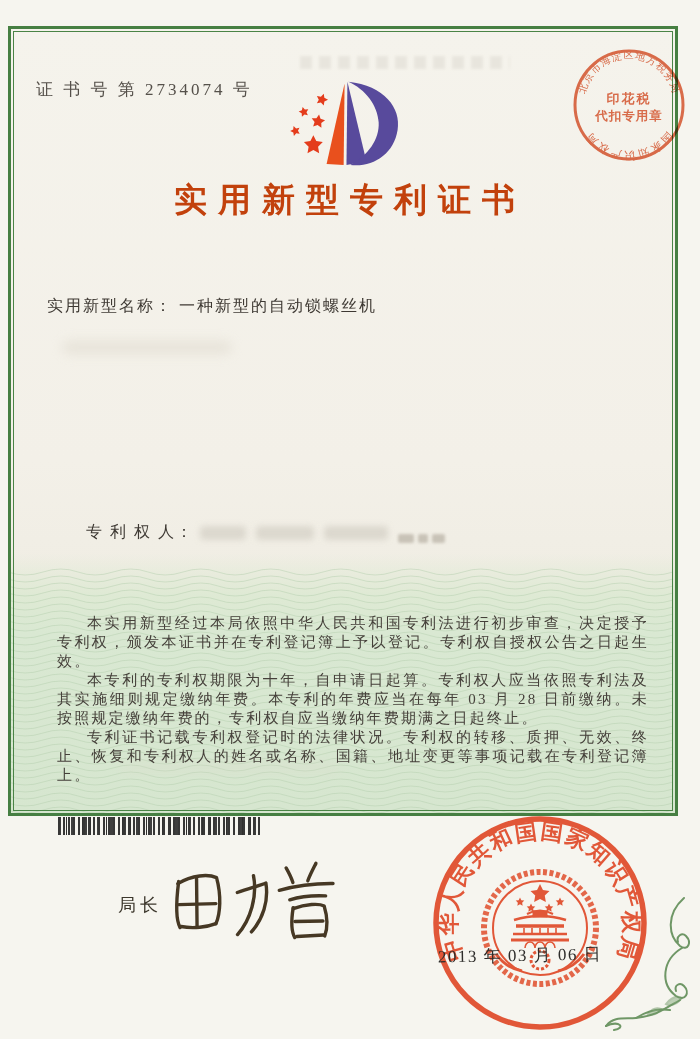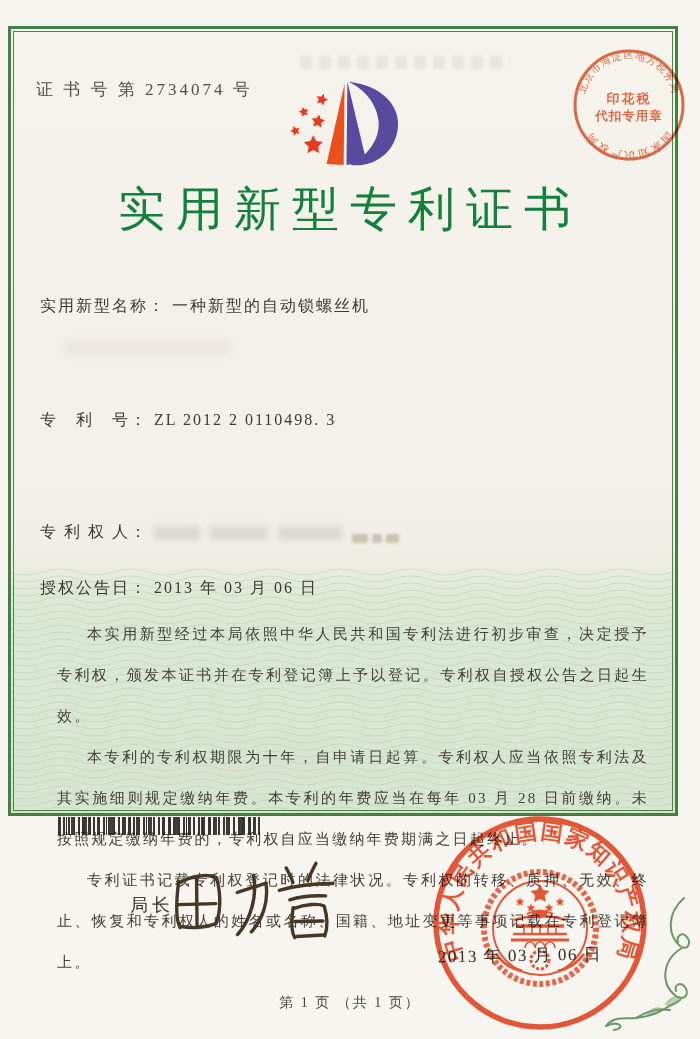--- a/index.html
+++ b/index.html
@@ -8,32 +8,32 @@
   
   .page{position:absolute;left:8px;top:26px;right:22px;bottom:6px;
         background:linear-gradient(180deg,#f5f3ec 0%,#f3f0e8 55%,#efece2 75%);}
   .frame{position:absolute;left:8px;top:26px;right:22px;bottom:6px;border:3px solid #467f42;pointer-events:none;z-index:6;}
   .frame-inner{position:absolute;inset:2px;border:1px solid #4a8446;}
   .green-zone{position:absolute;left:0;right:0;bottom:0;height:262px;
         background:linear-gradient(180deg,rgba(219,233,209,0) 0,rgba(219,233,209,.85) 42px,#d9e8d2 80px,#d6e6cf 100%);}
   .waves{position:absolute;left:0;bottom:0;height:250px;width:100%;opacity:.8;}
   
   .cert-no{position:absolute;left:36px;top:78px;font-size:17px;letter-spacing:3px;color:#55504a;z-index:3;}
-  .title{position:absolute;left:0;right:0;top:178px;text-align:center;font-size:47px;font-weight:normal;
-         letter-spacing:11px;color:#15803d;z-index:3;}
-  .field{position:absolute;left:40px;font-size:16px;letter-spacing:2px;color:#3e3933;z-index:3;white-space:nowrap;}
+  .title{position:absolute;left:0;right:0;top:178px;text-align:center;font-size:33px;font-weight:bold;
+         letter-spacing:11px;color:#c2410c;z-index:3;}
+  .field{position:absolute;left:47px;font-size:16px;letter-spacing:2px;color:#3e3933;z-index:3;white-space:nowrap;}
   .field .val{margin-left:6px;}
   .paras{position:absolute;left:57px;width:592px;top:614px;z-index:3;}
-  .paras p{margin:0;text-indent:2em;font-size:15px;line-height:41px;letter-spacing:2.2px;color:#45403a;text-align:justify;}
+  .paras p{margin:0;text-indent:2em;font-size:15px;line-height:19px;letter-spacing:2.2px;color:#45403a;text-align:justify;}
   .barcode{position:absolute;left:58px;top:817px;width:204px;height:18px;z-index:3;opacity:.88;
       background:
         repeating-linear-gradient(90deg,#1d1d1d 0 2px,transparent 2px 5px),
         repeating-linear-gradient(90deg,#151515 0 1px,transparent 1px 8px),
         repeating-linear-gradient(90deg,#262626 0 3px,transparent 3px 13px);}
-  .director{position:absolute;left:118px;top:893px;font-size:18px;letter-spacing:4px;color:#3c372c;z-index:4;margin-left:12px;}
+  .director{position:absolute;left:118px;top:893px;font-size:18px;letter-spacing:4px;color:#3c372c;z-index:4;}
   .sig{position:absolute;left:150px;top:850px;z-index:4;transform:rotate(-3deg);}
   .seal{position:absolute;left:427px;top:810px;z-index:4;mix-blend-mode:multiply;opacity:.92;}
   .seal-date{position:absolute;left:438px;top:944px;font-size:17px;letter-spacing:1.5px;color:#2e2d2b;z-index:5;transform:rotate(-1deg);}
   .tax-stamp{position:absolute;left:570px;top:46px;z-index:7;mix-blend-mode:multiply;opacity:.88;}
   .flourish{position:absolute;left:596px;top:888px;z-index:5;}
   .footer{position:absolute;left:0;right:0;top:994px;text-align:center;font-size:14px;letter-spacing:2px;color:#4a453c;z-index:5;}
   
   .blob{display:inline-block;height:14px;background:#d8d4ca;border-radius:4px;filter:blur(3px);opacity:.85;vertical-align:middle;margin-right:10px;}
   .speck{display:inline-block;height:9px;background:#b8b1a4;border-radius:2px;filter:blur(1.5px);opacity:.7;vertical-align:bottom;margin-right:4px;}
   .ghost-row{position:absolute;left:300px;top:56px;width:210px;height:13px;opacity:.4;filter:blur(1.5px);z-index:2;
@@ -117,28 +117,22 @@
     <path d="M64,7 L45,92 L63,93 Z" fill="#e9501d"></path>
     <path d="M67,5 L66,93 L87,89 Z" fill="#584a9c"></path>
     <path d="M68,5 C106,9 124,33 120,56 C116,82 93,96 70,93 C89,83 101,66 100,48 C99,30 86,13 68,5 Z" fill="#584a9c"></path>
   </svg>
 
   <div class="title">实用新型专利证书</div>
 
   <div class="field" style="top:296px;">
     <span>实用新型名称：</span><span class="val">一种新型的自动锁螺丝机</span>
   </div>
-  <div class="field" style="top:410px;">
-    <span>专　利　号：</span><span class="val">ZL 2012 2 0110498. 3</span>
-  </div>
-  <div class="field" style="top:522px;">
+  <div class="field" style="top:522px;margin-left:39px;">
     <span>专 利 权 人：</span><span class="val"><span class="blob" style="width:46px;"></span><span class="blob" style="width:58px;"></span><span class="blob" style="width:64px;"></span><span class="speck" style="width:16px;"></span><span class="speck" style="width:10px;"></span><span class="speck" style="width:13px;"></span></span>
-  </div>
-  <div class="field" style="top:578px;">
-    <span>授权公告日：</span><span class="val">2013 年 03 月 06 日</span>
   </div>
 
   <div class="paras">
     <p>本实用新型经过本局依照中华人民共和国专利法进行初步审查，决定授予专利权，颁发本证书并在专利登记簿上予以登记。专利权自授权公告之日起生效。</p>
     <p>本专利的专利权期限为十年，自申请日起算。专利权人应当依照专利法及其实施细则规定缴纳年费。本专利的年费应当在每年 03 月 28 日前缴纳。未按照规定缴纳年费的，专利权自应当缴纳年费期满之日起终止。</p>
     <p>专利证书记载专利权登记时的法律状况。专利权的转移、质押、无效、终止、恢复和专利权人的姓名或名称、国籍、地址变更等事项记载在专利登记簿上。</p>
   </div>
 
   <div class="barcode"></div>
 
@@ -219,15 +213,14 @@
       <path d="M88,10 C70,26 72,48 84,58 C92,64 96,54 90,48 C86,44 80,48 82,54"></path>
       <path d="M86,60 C66,72 64,96 80,108 C90,114 94,104 88,98 C84,94 78,97 80,103"></path>
       <path d="M84,112 C70,120 60,128 40,130 C28,131 18,128 10,138"></path>
       <path d="M40,130 C52,122 62,120 74,122"></path>
       <path d="M10,138 C24,132 30,140 18,142"></path>
       <path d="M70,116 q8,-10 16,-6 q-8,10 -16,6 Z" fill="#86ab7c" opacity=".5"></path>
       <path d="M52,126 q6,-8 13,-5 q-6,8 -13,5 Z" fill="#86ab7c" opacity=".5"></path>
     </g>
   </svg>
 
-  <div class="footer">第 1 页 （共 1 页）</div>
 
 </div>
 
 </body></html>

